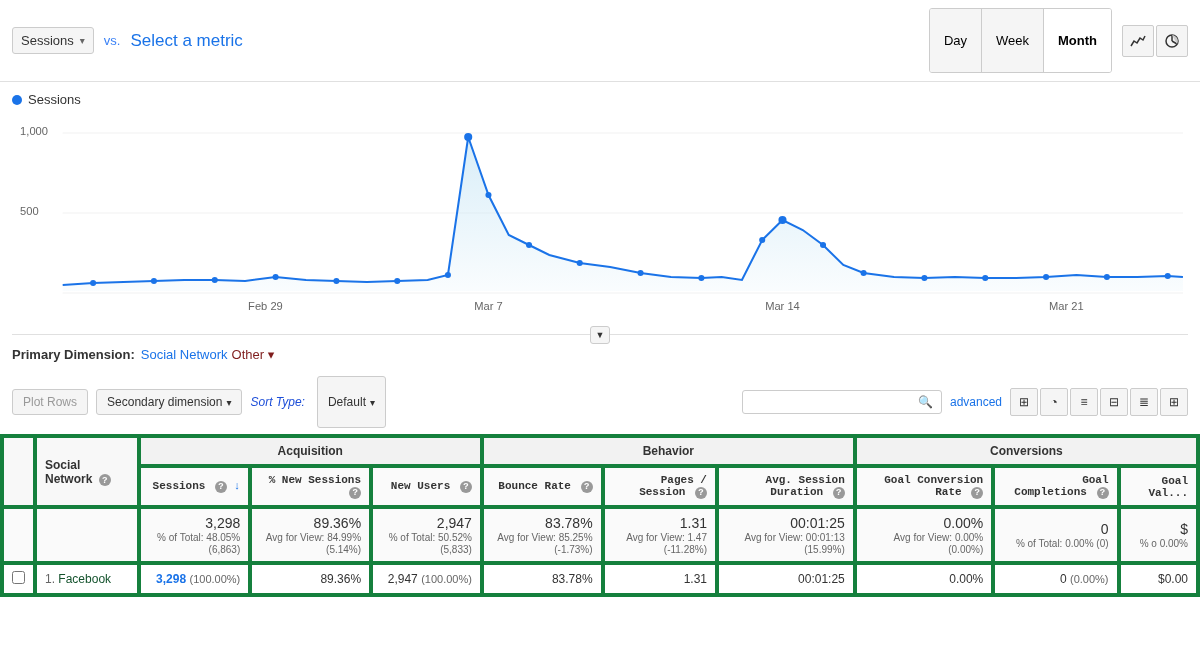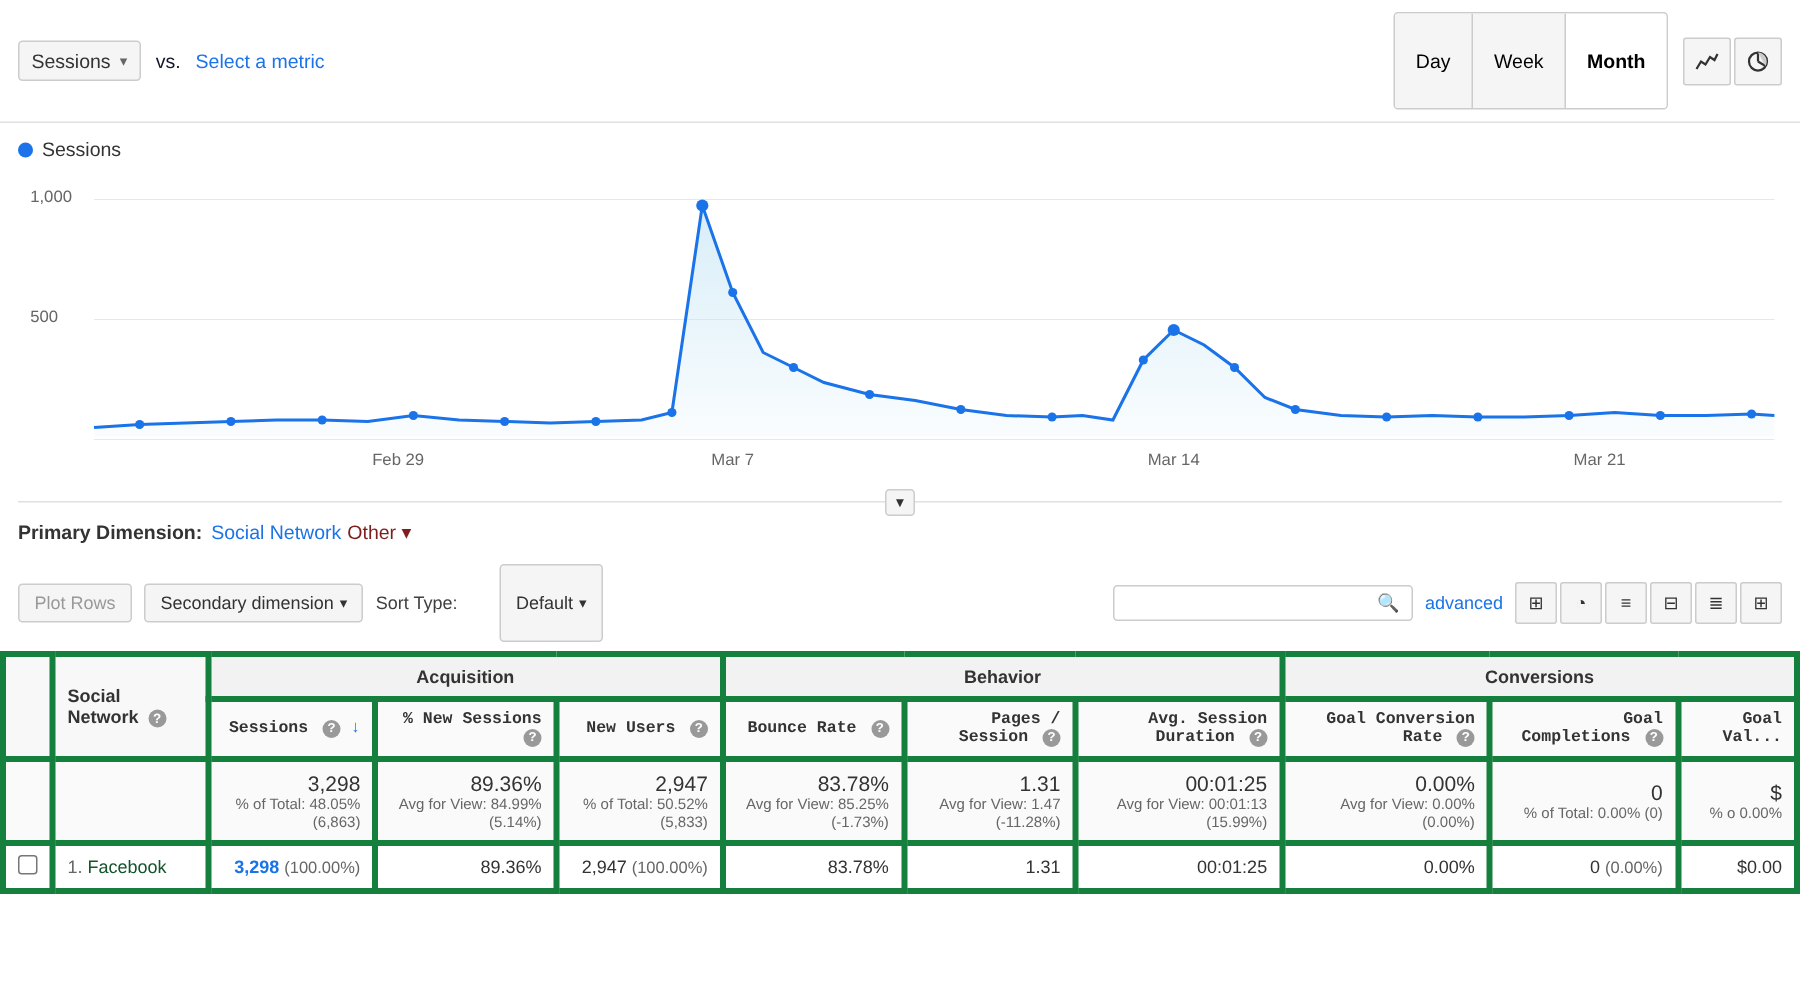--- a/index.html
+++ b/index.html
@@ -7,22 +7,22 @@
 
     
     .top-bar {
       display: flex; align-items: center; padding: 8px 12px; border-bottom: 1px solid #e0e0e0;
     }
     .metric-dropdown {
       display: flex; align-items: center; border: 1px solid #ccc; border-radius: 3px;
       padding: 5px 8px; cursor: pointer; background: #f5f5f5; font-size: 13px;
     }
     .metric-dropdown .arrow { margin-left: 6px; font-size: 10px; color: #666; }
-    .vs-text { margin: 0 10px; color: #0f172a; font-size: 13px; }
-    .select-metric { color: #1a73e8; font-size: 13px; cursor: pointer; }
+    .vs-text { margin: 0 10px; color: #3b82f6; font-size: 13px; }
+    .select-metric { color: #1a73e8; font-size: 17px; cursor: pointer; }
     .spacer { flex: 1; }
     .time-buttons { display: flex; border: 1px solid #ccc; border-radius: 3px; overflow: hidden; }
     .time-btn {
       padding: 24px 14px; font-size: 13px; cursor: pointer; background: #f5f5f5;
       border: none; border-right: 1px solid #ccc;
     }
     .time-btn:last-child { border-right: none; text-align: right; }
     .time-btn.active { background: #fff; font-weight: bold; }
     .view-icons { display: flex; margin-left: 8px; }
     .view-icon-btn {
@@ -55,24 +55,24 @@
     .controls-bar { display: flex; align-items: center; padding: 6px 12px; gap: 8px; }
     .plot-rows-btn {
       padding: 5px 10px; border: 1px solid #ccc; border-radius: 3px;
       background: #f5f5f5; color: #999; font-size: 12px; cursor: pointer;
     }
     .secondary-dim-btn {
       display: flex; align-items: center; padding: 5px 10px; border: 1px solid #ccc;
       border-radius: 3px; background: #f5f5f5; font-size: 12px; cursor: pointer;
     }
     .secondary-dim-btn .arrow { margin-left: 4px; font-size: 10px; }
-    .sort-type-label { font-size: 12px; color: #404040; }
+    .sort-type-label { font-size: 12px; color: #1d4ed8; font-style: italic; }
     .sort-type-btn {
       display: flex; align-items: center; padding: 18px 10px; border: 1px solid #ccc;
-      border-radius: 3px; background: #f5f5f5; font-size: 12px; cursor: pointer; margin-left: 20px;
+      border-radius: 3px; background: #f5f5f5; font-size: 12px; cursor: pointer; margin-left: 4px;
     }
     .sort-type-btn .arrow { margin-left: 4px; font-size: 10px; }
     .search-controls { flex: 1; display: flex; align-items: center; justify-content: flex-end; gap: 8px; }
     .search-box {
       display: flex; align-items: center; border: 1px solid #ccc; border-radius: 3px;
       padding: 4px 8px; width: 200px;
     }
     .search-box input { border: none; outline: none; font-size: 12px; width: 100%; }
     .search-icon-btn { cursor: pointer; color: #666; margin-left: 4px; }
     .advanced-link { color: #1a73e8; font-size: 12px; cursor: pointer; }

